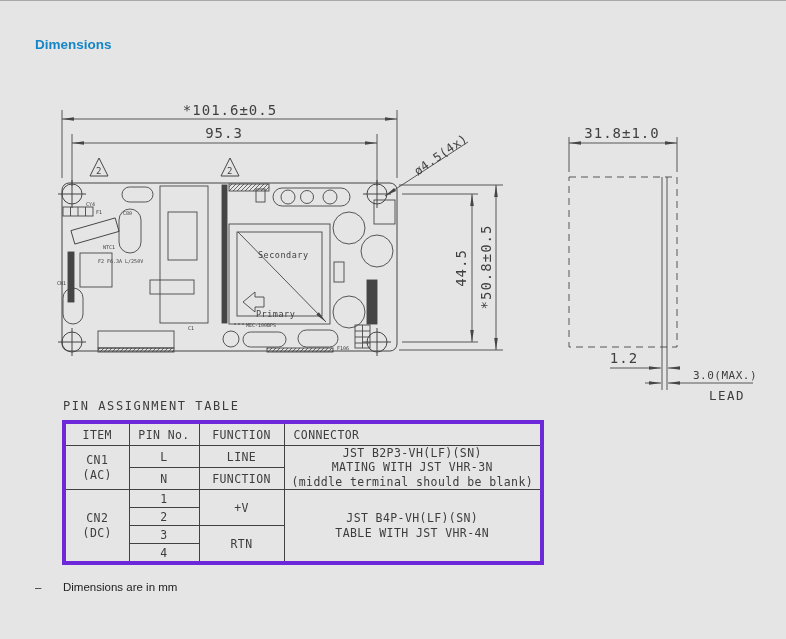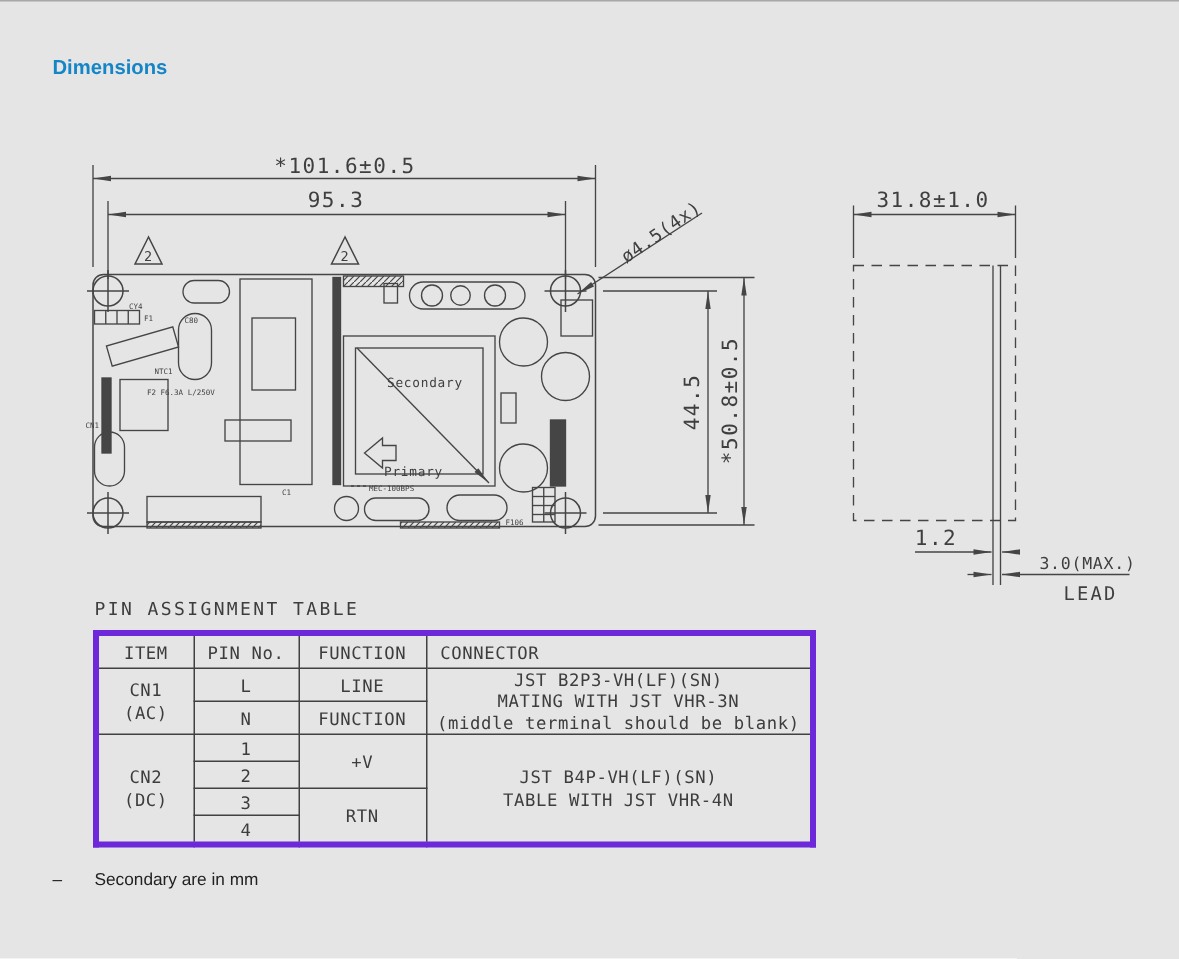--- a/index.html
+++ b/index.html
@@ -250,15 +250,15 @@
         <td rowspan="2">RTN</td>
       </tr>
       <tr class="r-cn2">
         <td>4</td>
       </tr>
     </tbody>
       </table>
   </div>
 
   <div class="note-row" style="top:581px">
-    <span class="bullet">–</span><span>Secondary are in mm</span>
+    <span class="bullet">–</span><span>Dimensions are in mm</span>
   </div>
 </div>
 
 </body></html>

